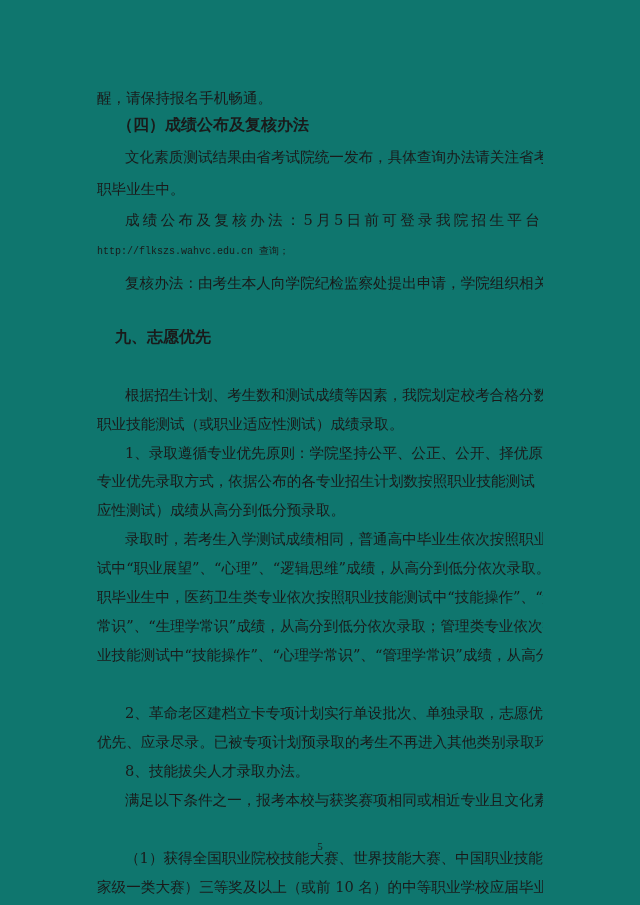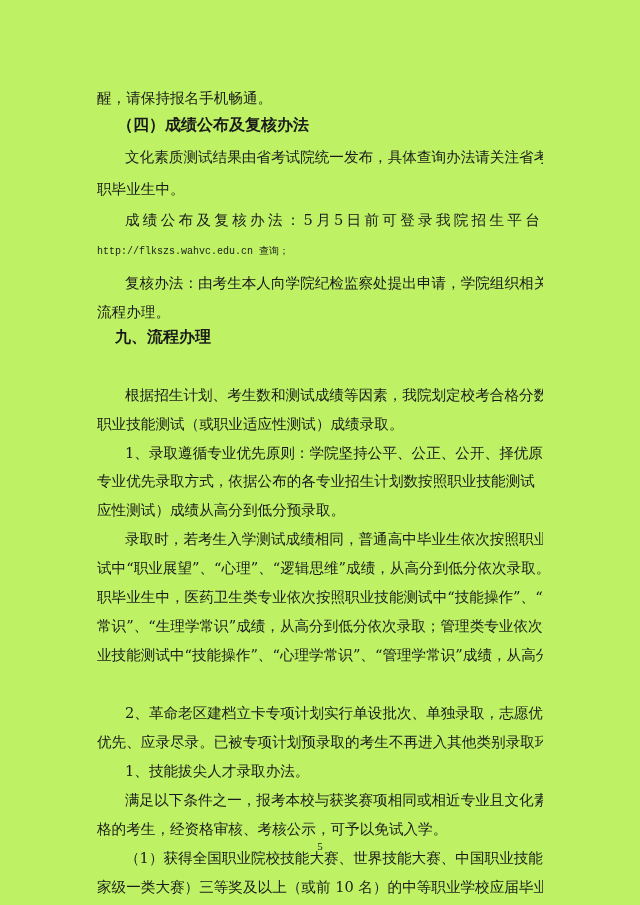--- a/index.html
+++ b/index.html
@@ -1,18 +1,18 @@
 <!DOCTYPE html>
 <html><head>
 <meta charset="utf-8">
 <style>
   html, body { margin: 0; padding: 0; background: #ffffff; }
   body { width: 640px; height: 905px; position: relative; overflow: hidden;
          font-family: "DejaVu Serif", "Liberation Serif", serif; color: #1a1a1a; }
-  .page { position: absolute; left: 0; top: 0; width: 640px; height: 905px; background: #bef264; }
+  .page { position: absolute; left: 0; top: 0; width: 640px; height: 905px; background: #0f766e; }
   .line { position: absolute; left: 97px; width: 446px; font-size: 14.6px; line-height: 18px;
           white-space: nowrap; overflow: hidden; }
   .indent { left: 125px; width: 418px; }
   .justify { text-align: justify; text-align-last: justify; }
   .bold { font-family: Liberation Mono, monospace; font-weight: bold; font-size: 16px; }
   .h-indent { left: 117px; }
   .h2-indent { left: 115px; }
   .pagenum { position: absolute; top: 840px; left: 0; width: 640px; text-align: center;
              font-size: 11px; font-family: "Liberation Serif", serif; }
 </style>
@@ -20,34 +20,32 @@
 <body>
 
 <div class="page">
   <div class="line" style="top:89px">醒，请保持报名手机畅通。</div>
   <div class="line bold h-indent" style="top:117px">（四）成绩公布及复核办法</div>
   <div class="line indent justify" style="top:148px">文化素质测试结果由省考试院统一发布，具体查询办法请关注省考试院网站</div>
   <div class="line" style="top:180px">职毕业生中。</div>
   <div class="line indent justify" style="top:211px; word-spacing:6px; letter-spacing:3.2px">成绩公布及复核办法：5月5日前可登录我院招生平台</div>
   <div class="line" style="top:243px; font-family:'Liberation Mono', monospace; font-size:10px">http://flkszs.wahvc.edu.cn 查询；</div>
   <div class="line indent justify" style="top:274px">复核办法：由考生本人向学院纪检监察处提出申请，学院组织相关部门按照</div>
-  <div class="line" style="top:303px">流程办理。</div>
-  <div class="line bold h2-indent" style="top:329px">九、流程办理</div>
+  <div class="line bold h2-indent" style="top:329px">九、志愿优先</div>
   <div class="line indent justify" style="top:386px">根据招生计划、考生数和测试成绩等因素，我院划定校考合格分数线，按照</div>
   <div class="line" style="top:415px">职业技能测试（或职业适应性测试）成绩录取。</div>
   <div class="line indent justify" style="top:444px">1、录取遵循专业优先原则：学院坚持公平、公正、公开、择优原则，采用</div>
   <div class="line justify" style="top:472px">专业优先录取方式，依据公布的各专业招生计划数按照职业技能测试（或职业适</div>
   <div class="line" style="top:501px">应性测试）成绩从高分到低分预录取。</div>
   <div class="line indent justify" style="top:530px">录取时，若考生入学测试成绩相同，普通高中毕业生依次按照职业适应性测</div>
   <div class="line justify" style="top:559px">试中“职业展望”、“心理”、“逻辑思维”成绩，从高分到低分依次录取。中</div>
   <div class="line justify" style="top:588px">职毕业生中，医药卫生类专业依次按照职业技能测试中“技能操作”、“解剖学</div>
   <div class="line justify" style="top:617px">常识”、“生理学常识”成绩，从高分到低分依次录取；管理类专业依次按照职</div>
   <div class="line justify" style="top:646px">业技能测试中“技能操作”、“心理学常识”、“管理学常识”成绩，从高分到</div>
 
   <div class="line indent justify" style="top:704px">2、革命老区建档立卡专项计划实行单设批次、单独录取，志愿优先、专业</div>
   <div class="line" style="top:733px">优先、应录尽录。已被专项计划预录取的考生不再进入其他类别录取环节。</div>
-  <div class="line indent" style="top:762px">1、技能拔尖人才录取办法。</div>
+  <div class="line indent" style="top:762px">8、技能拔尖人才录取办法。</div>
   <div class="line indent justify" style="top:791px">满足以下条件之一，报考本校与获奖赛项相同或相近专业且文化素质测试合</div>
-  <div class="line" style="top:820px">格的考生，经资格审核、考核公示，可予以免试入学。</div>
   <div class="line indent justify" style="top:849px">（1）获得全国职业院校技能大赛、世界技能大赛、中国职业技能大赛（国</div>
   <div class="line" style="top:878px">家级一类大赛）三等奖及以上（或前 10 名）的中等职业学校应届毕业生。</div>
   <div class="pagenum">5</div>
 </div>
 
 </body></html>

